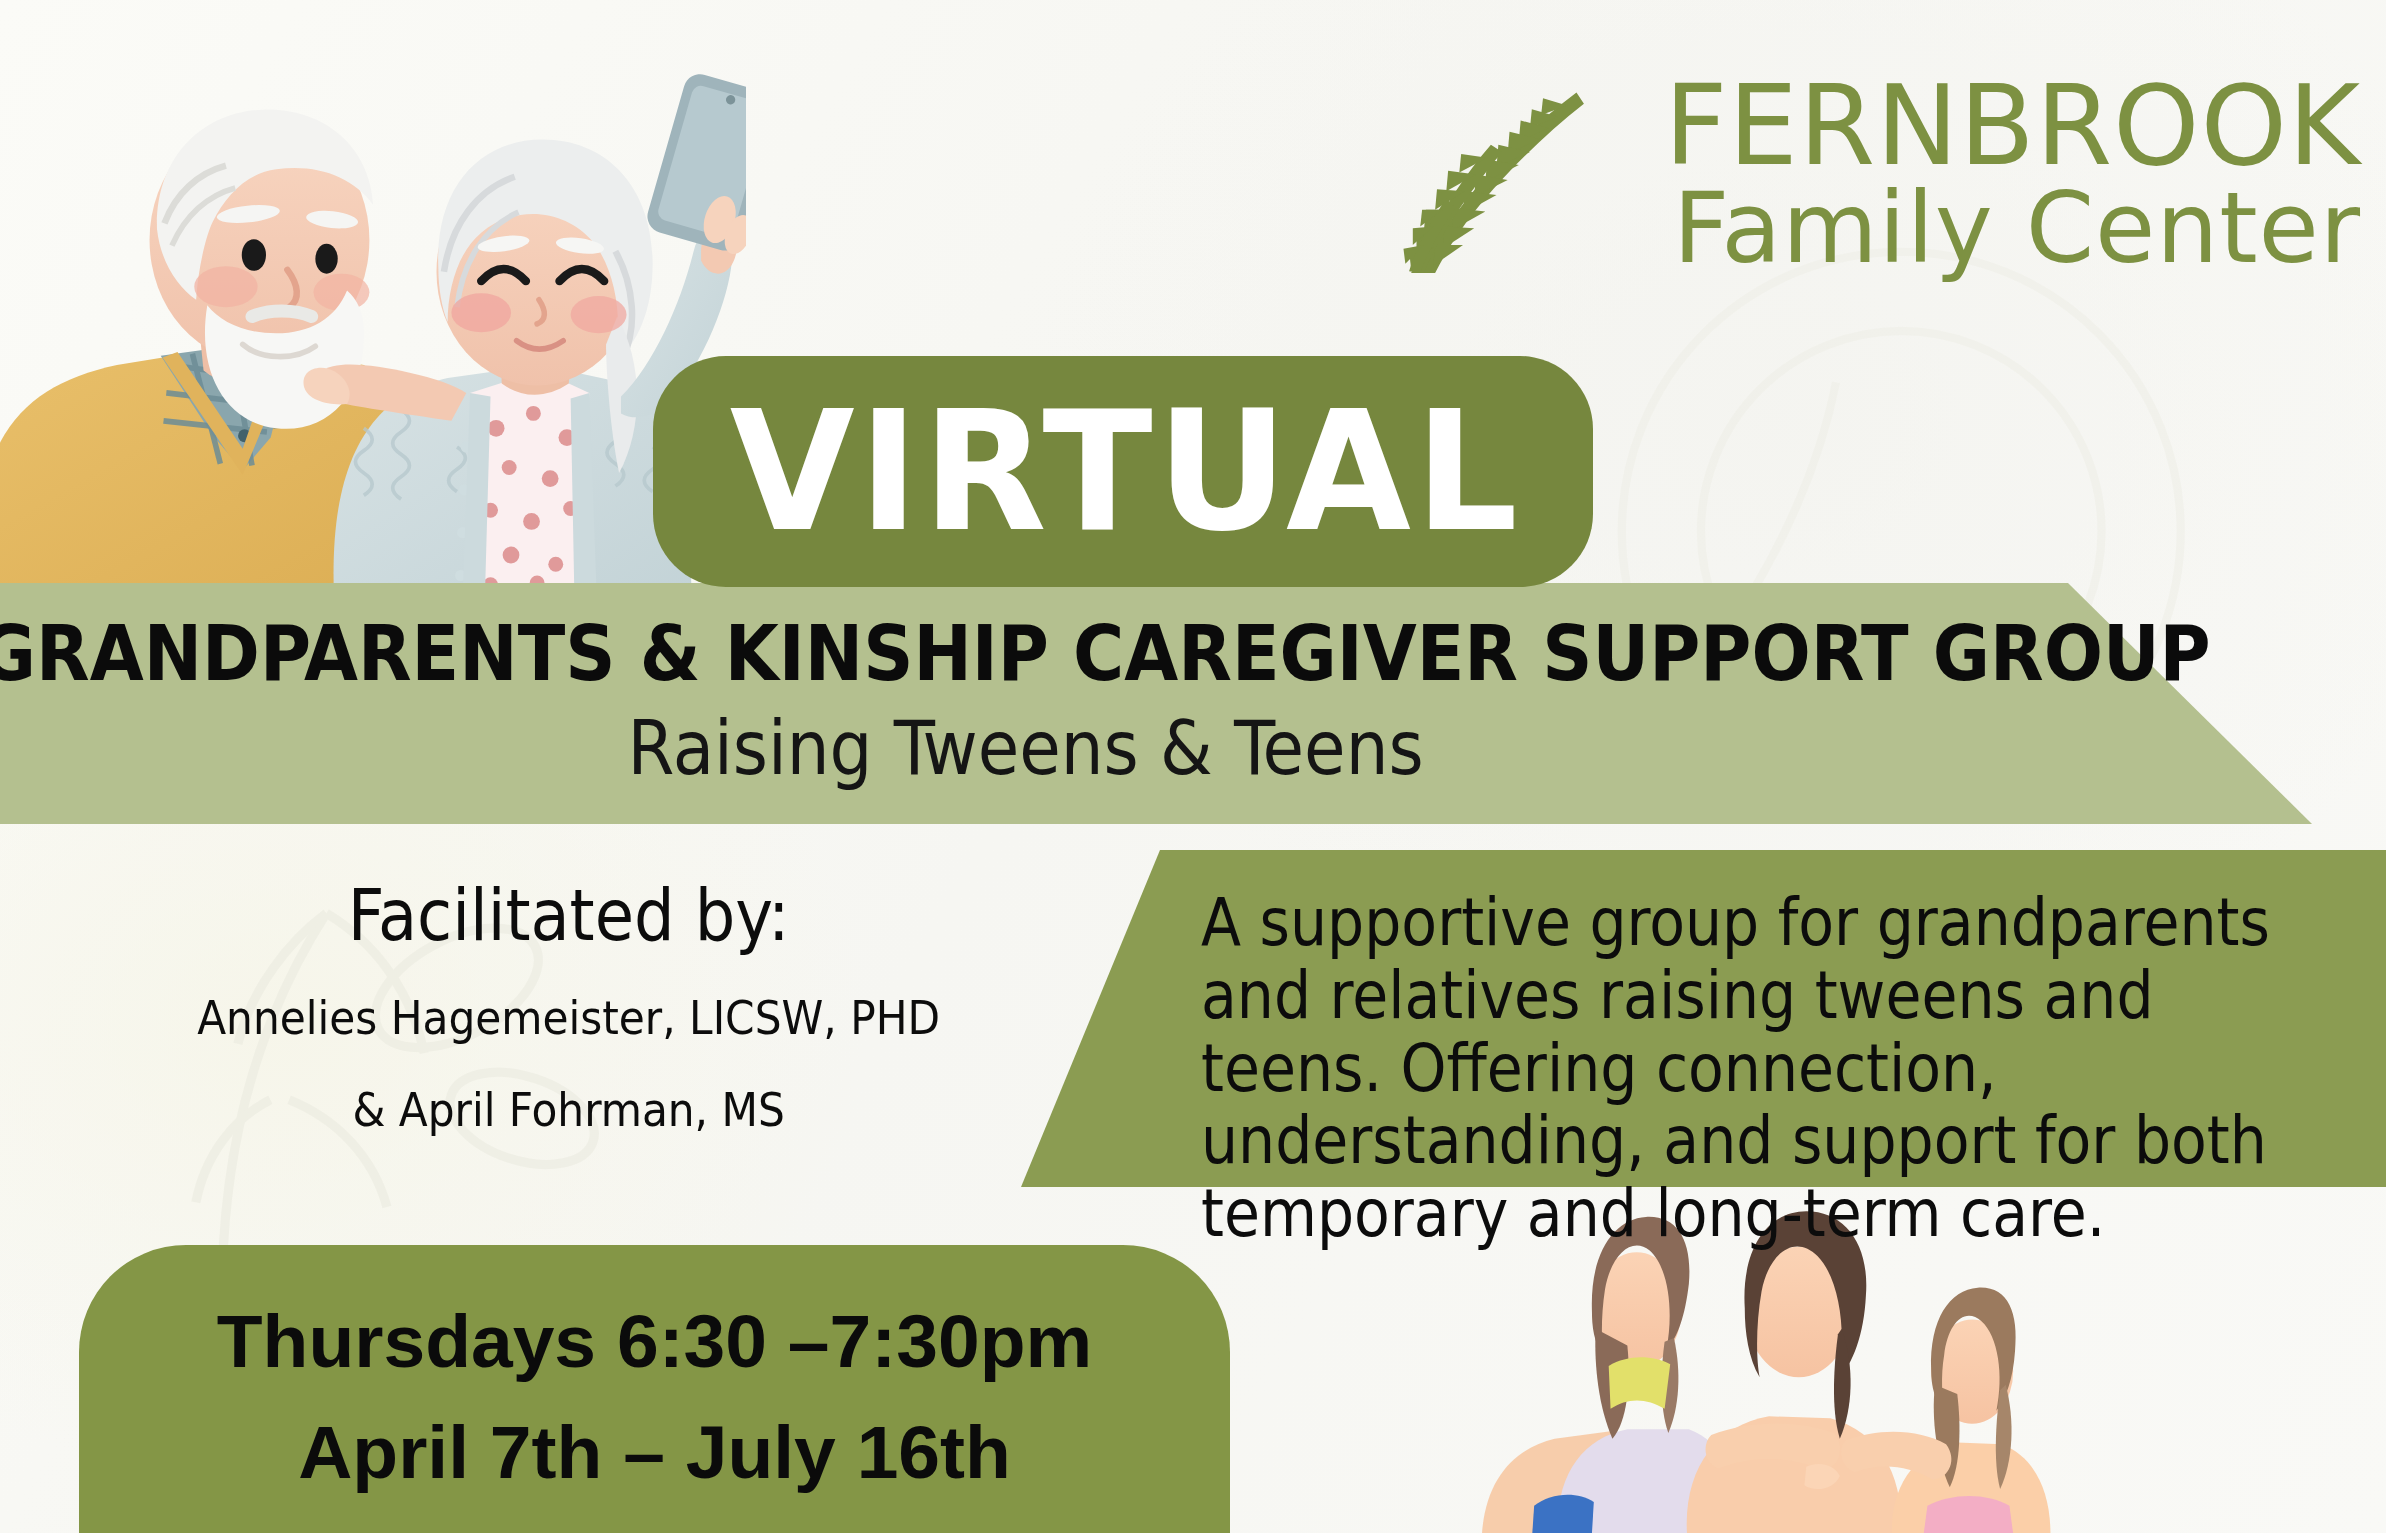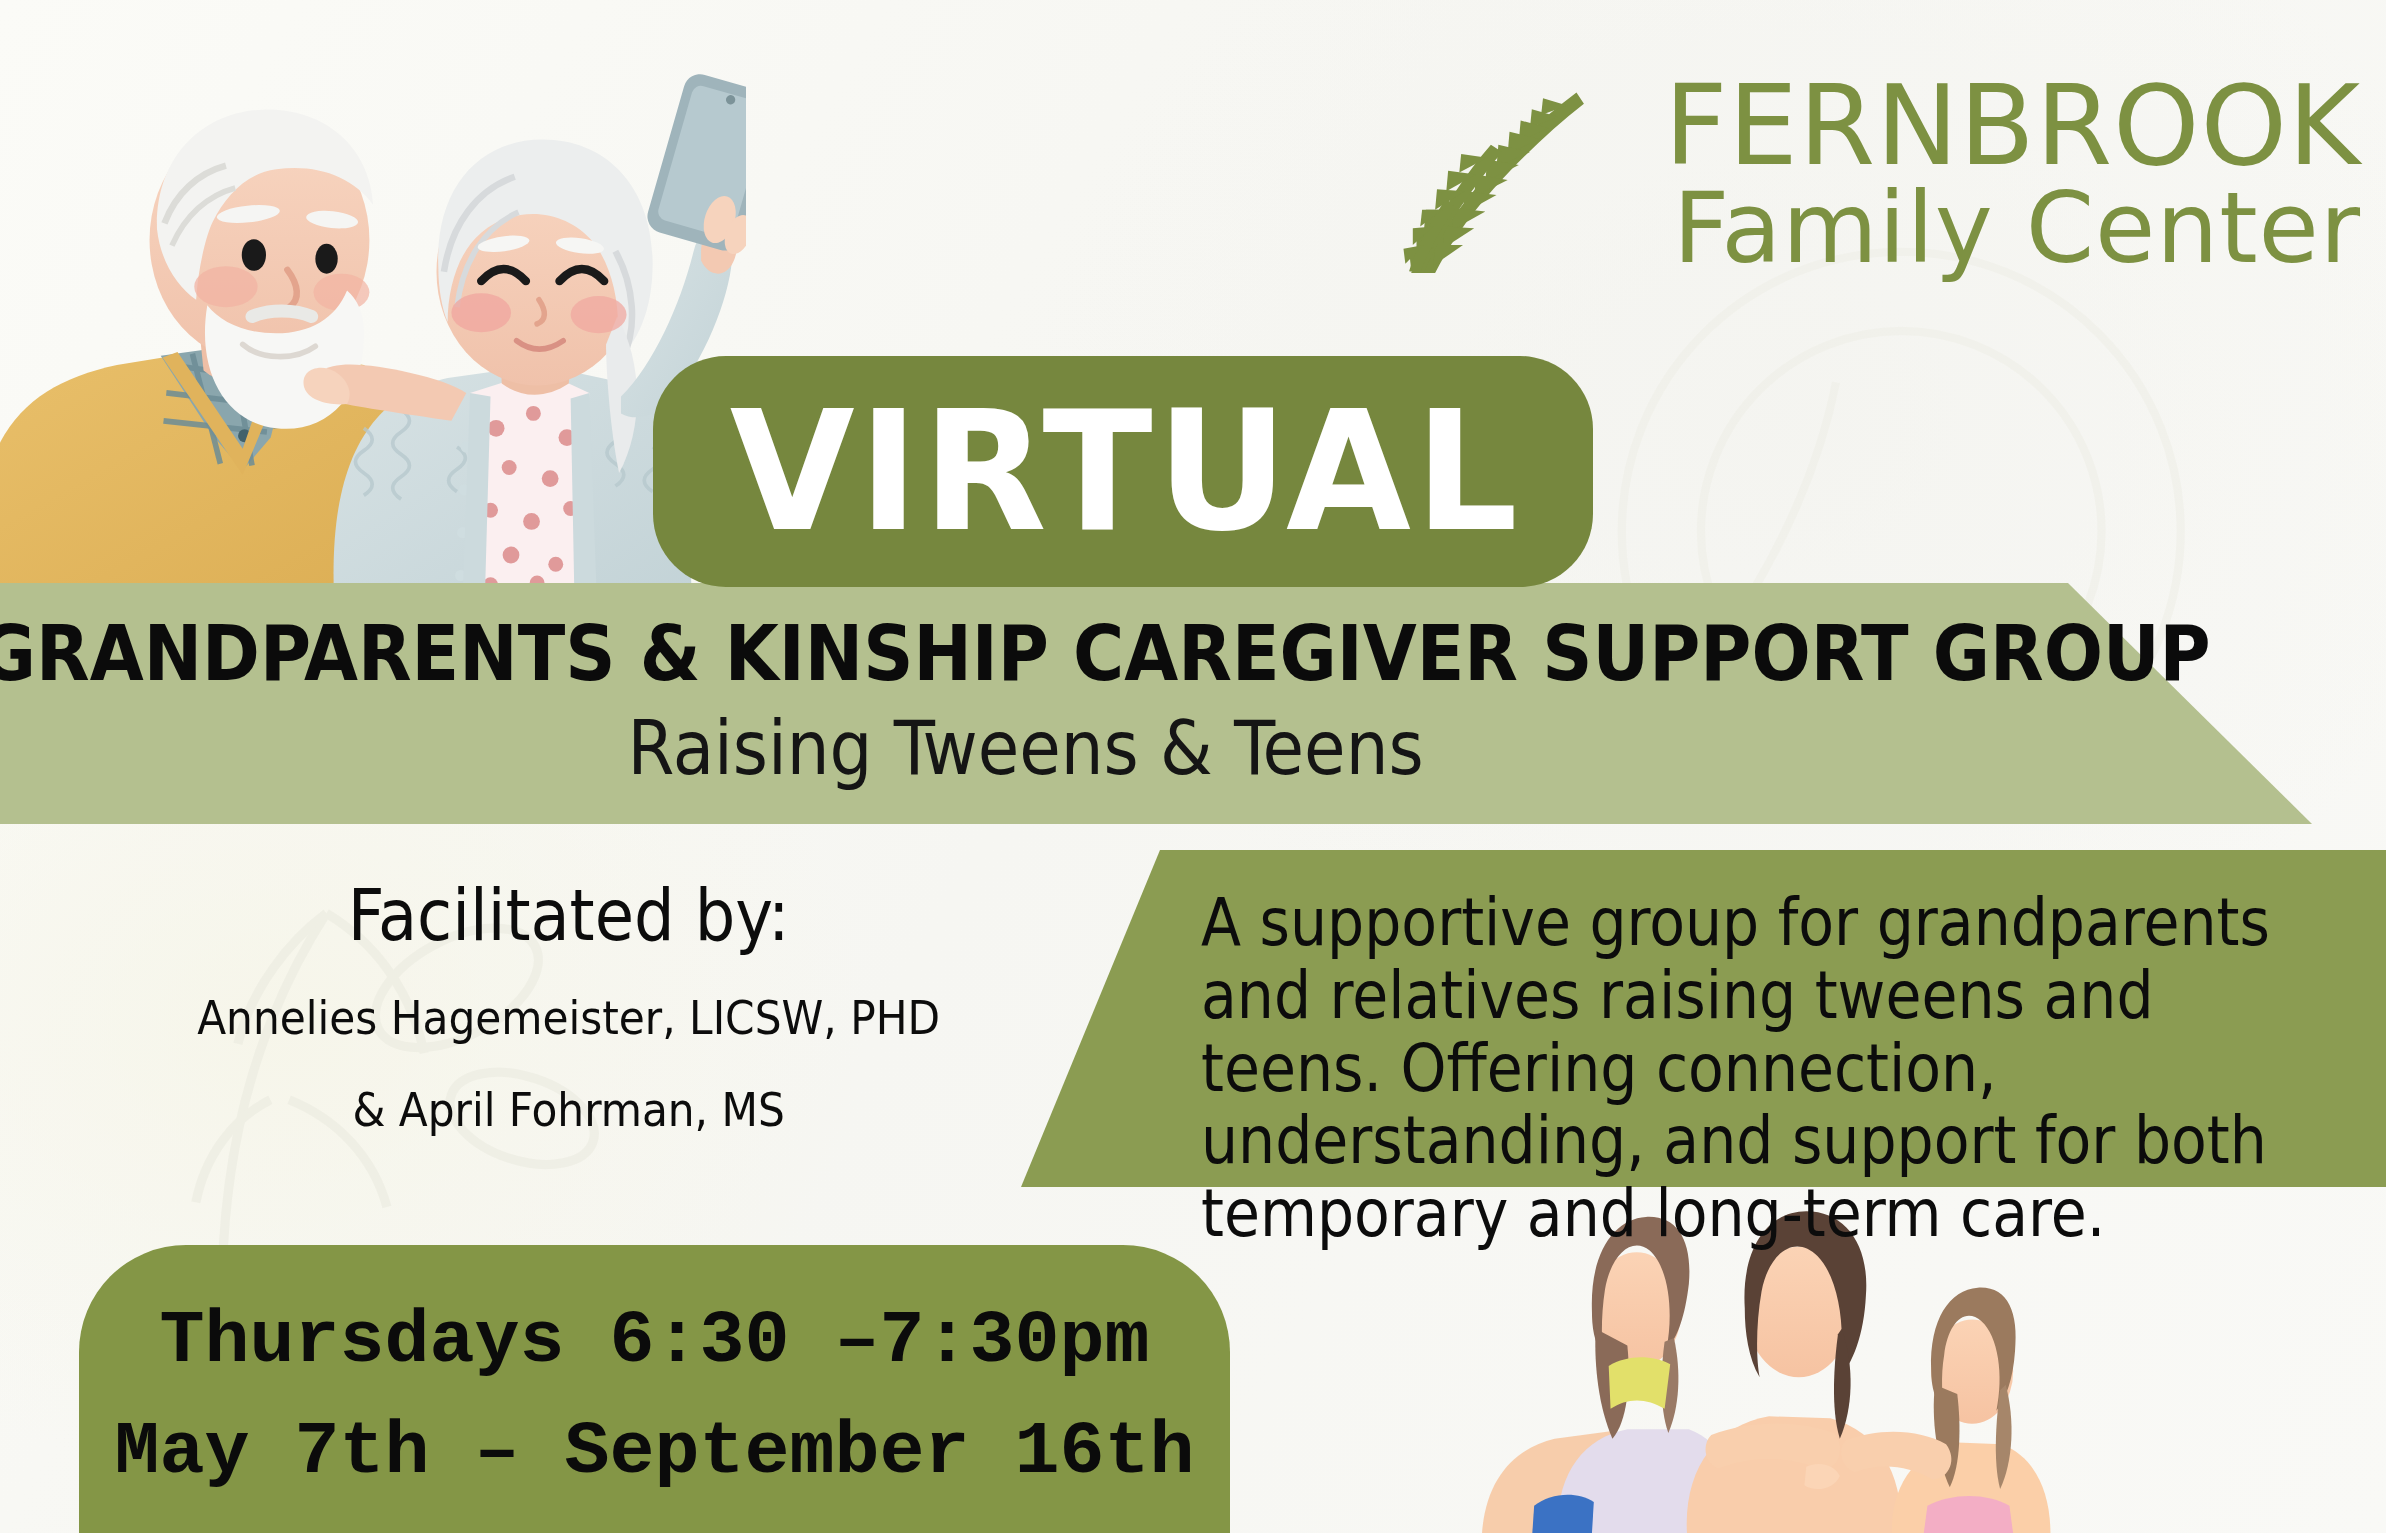--- a/index.html
+++ b/index.html
@@ -100,21 +100,21 @@
 
   
   #schedule-box {
     position:absolute; left:79px; top:1245px; width:1151px; height:298px;
     background:#849646; border-radius:107px 107px 0 0; z-index:4;
   }
   #schedule-text {
     position:absolute; left:79px; top:1286px; width:1151px; text-align:center; z-index:5;
   }
   .sched-line {
-    font-family:Liberation Mono, monospace;
+    font-family:Liberation Sans, sans-serif;
     font-weight:700; font-size:75px; color:#0b0b0b; line-height:1.48; white-space:nowrap;
   }
 
   
   #family { position:absolute; left:1454px; top:1198px; width:671px; height:336px; z-index:3; }
 </style>
 </head>
 <body>
 
 <div id="flyer">
@@ -340,21 +340,21 @@
     <div class="fac-name">Annelies Hagemeister, LICSW, PHD</div>
     <div class="fac-name">&amp;  April Fohrman, MS</div>
   </div>
 
   <div id="description-box"></div>
   <div id="description-text">A supportive group for grandparents and relatives raising tweens and teens. Offering connection, understanding, and support for both temporary and long-term care.</div>
 
   <div id="schedule-box"></div>
   <div id="schedule-text">
     <div class="sched-line">Thursdays 6:30 –7:30pm</div>
-    <div class="sched-line">May 7th – September 16th</div>
+    <div class="sched-line">April 7th – July 16th</div>
   </div>
 
   <svg id="family" viewBox="0 0 720 360" xmlns="http://www.w3.org/2000/svg">
     <defs>
       <linearGradient id="sk2" x1="0" y1="0" x2="0" y2="1">
         <stop offset="0%" stop-color="#fbd3b5"></stop>
           <stop offset="100%" stop-color="#f6c3a2"></stop>
       </linearGradient>
     </defs>
 

